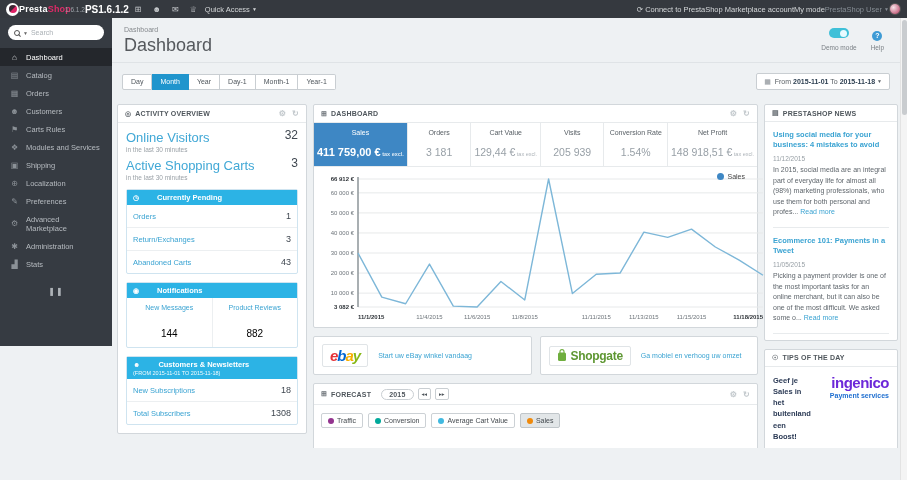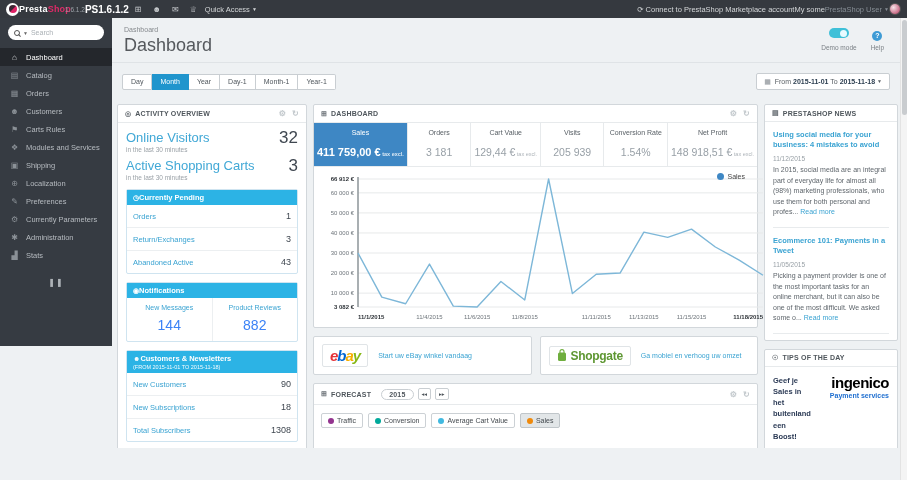--- a/index.html
+++ b/index.html
@@ -89,37 +89,37 @@
     border-bottom:1px solid #e7eaec; color:#4f565c; font-size:7px; font-weight:bold; letter-spacing:.2px; }
   .panel-head .ph-ico { color:#6a7076; font-size:7px; }
   .panel-tools { margin-left:auto; display:flex; gap:6px; color:#c3c9cd; font-size:8px; }
   .panel-tools span { cursor:pointer; }
 
   
   .activity-body { padding:7px 8px 8px 8px; }
   .big-stat { overflow:hidden; margin-bottom:5px; }
   .big-stat .bs-label { font-size:13px; color:#41a8d6; }
   .big-stat .bs-sub { font-size:6.5px; color:#9aa1a7; margin-top:1px; }
-  .big-stat .bs-value { float:right; font-size:17px; color:#3f4750; margin-top:-2px; }
+  .big-stat .bs-value { float:right; font-size:12px; color:#3f4750; margin-top:-2px; }
   .act-section { margin-top:8px; border:1px solid #cfe4f0; border-radius:2px; }
   .sec-head { background:#2cb3e5; color:#fff; padding:3px 6px; font-size:7.5px; font-weight:bold;
     display:flex; flex-direction:column; gap:1px; }
-  .sec-head .t { display:flex; align-items:center; gap:0; }
+  .sec-head .t { display:flex; align-items:center; gap:18px; }
   .sec-head .sub { font-size:5.5px; font-weight:normal; opacity:.95; }
   .sec-ico { font-size:7px; }
   .sec-row { display:flex; justify-content:space-between; align-items:center;
     padding:6px 6px; border-bottom:1px solid #eceff1; font-size:7.5px; }
   .sec-row:last-child { border-bottom:none; }
   .sec-row .rl { color:#3aa3d2; cursor:pointer; }
   .sec-row .rv { color:#3f4750; font-size:9px; }
   .sec-cells { display:flex; }
   .sec-cell { flex:1; text-align:center; padding:6px 2px 8px 2px; cursor:pointer; }
   .sec-cell + .sec-cell { border-left:1px solid #eceff1; }
   .sec-cell .cl { font-size:7px; color:#3aa3d2; }
-  .sec-cell .cv { font-size:14px; color:#3b82f6; margin-top:6px; }
+  .sec-cell .cv { font-size:10px; color:#000000; margin-top:17px; }
 
   
   .metrics { display:flex; border-bottom:1px solid #e7eaec; }
   .metric { flex:1; text-align:center; padding:6px 3px 8px 3px; border-right:1px solid #e7eaec; cursor:pointer; }
   .metric:last-child { border-right:none; }
   .metric .m-label { font-size:7px; color:#596066; }
   .metric .m-value { font-size:10.5px; color:#98a0a7; margin-top:10px; white-space:nowrap; }
   .metric .m-suffix { font-size:5.5px; opacity:.8; }
   .metric.active { background:#3e87c4; }
   .metric.active .m-label, .metric.active .m-value { color:#fff; }
@@ -159,21 +159,21 @@
   .article .a-date { font-size:6.5px; color:#98a0a6; margin:5px 0 3px 0; }
   .article .a-body { font-size:7px; color:#5f666c; line-height:1.5; }
   .read-more { color:#3aa3d2; cursor:pointer; }
   .find-more { text-align:center; font-size:7.5px; color:#3aa3d2; padding:10px 0 4px 0; cursor:pointer; }
 
   
   .tips-body { padding:8px 8px 20px 8px; }
   .tips-top { display:flex; gap:4px; }
   .tips-heading { flex:1; font-size:7.5px; font-weight:bold; color:#2b3a55; line-height:1.5; }
   .ingenico { width:76px; text-align:right; }
-  .ingenico .name { font-size:15px; font-weight:bold; color:#000000; letter-spacing:-.5px; line-height:1; }
+  .ingenico .name { font-size:15px; font-weight:bold; color:#6d28d9; letter-spacing:-.5px; line-height:1; }
   .ingenico .sub { font-size:7px; font-weight:bold; color:#1f6fd0; line-height:1.15; margin-top:2px; }
 
   
   .scrollbar { position:absolute; right:0; top:18px; bottom:0; width:7px; background:#f4f4f4;
     border-left:1px solid #e3e3e3; }
   .scrollbar .thumb { position:absolute; top:2px; left:1px; width:5px; height:95px;
     background:#c9cccf; border-radius:3px; }
 
   svg text { font-family:"Liberation Sans",sans-serif; }
 </style>
@@ -191,21 +191,21 @@
       <span id="tb-icons" style="display:flex;gap:11px;margin-left:6px;">
           <span class="tb-icon">⊞</span>
           <span class="tb-icon">☻</span>
           <span class="tb-icon">✉</span>
           <span class="tb-icon">♕</span>
         </span>
       <span class="quick-access"><span>Quick Access</span> <span class="caret">▼</span></span>
     </div>
     <div class="tb-right">
       <span class="tb-link"><span>⟳</span> <span>Connect to PrestaShop Marketplace account</span></span>
-      <span class="tb-link">My some</span>
+      <span class="tb-link">My mode</span>
       <span class="tb-user"><span>PrestaShop User</span> <span class="caret">▼</span></span>
       <span class="avatar"></span>
     </div>
   </header>
 
   <div class="body-row">
 
     <aside class="sidebar">
       <div class="search-pill">
         <span class="mag"></span>
@@ -244,21 +244,21 @@
           <div class="side-item">
             <span class="side-ico">⊕</span>
             <span class="side-label">Localization</span>
           </div>
           <div class="side-item">
             <span class="side-ico">✎</span>
             <span class="side-label">Preferences</span>
           </div>
           <div class="side-item">
             <span class="side-ico">⚙</span>
-            <span class="side-label">Currently Parameters</span>
+            <span class="side-label">Advanced Marketplace</span>
           </div>
           <div class="side-item">
             <span class="side-ico">✱</span>
             <span class="side-label">Administration</span>
           </div>
           <div class="side-item">
             <span class="side-ico">▟</span>
             <span class="side-label">Stats</span>
           </div>
         </nav>
@@ -332,21 +332,21 @@
                 </div>
                 <div class="sec-row">
                   <span class="rl">Orders</span>
                   <span class="rv">1</span>
                 </div>
                 <div class="sec-row">
                   <span class="rl">Return/Exchanges</span>
                   <span class="rv">3</span>
                 </div>
                 <div class="sec-row">
-                  <span class="rl">Abandoned Active</span>
+                  <span class="rl">Abandoned Carts</span>
                   <span class="rv">43</span>
                 </div>
               </div>
               <div class="act-section">
                 <div class="sec-head">
                   <div class="t">
                     <span class="sec-ico">◉</span>
                     <span>Notifications</span>
                   </div>
                 </div>
@@ -361,24 +361,20 @@
                   </div>
                 </div>
               </div>
               <div class="act-section">
                 <div class="sec-head">
                   <div class="t">
                     <span class="sec-ico">☻</span>
                     <span>Customers &amp; Newsletters</span>
                   </div>
                   <div class="sub">(FROM 2015-11-01 TO 2015-11-18)</div>
-                </div>
-                <div class="sec-row">
-                  <span class="rl">New Customers</span>
-                  <span class="rv">90</span>
                 </div>
                 <div class="sec-row">
                   <span class="rl">New Subscriptions</span>
                   <span class="rv">18</span>
                 </div>
                 <div class="sec-row">
                   <span class="rl">Total Subscribers</span>
                   <span class="rv">1308</span>
                 </div>
               </div>

